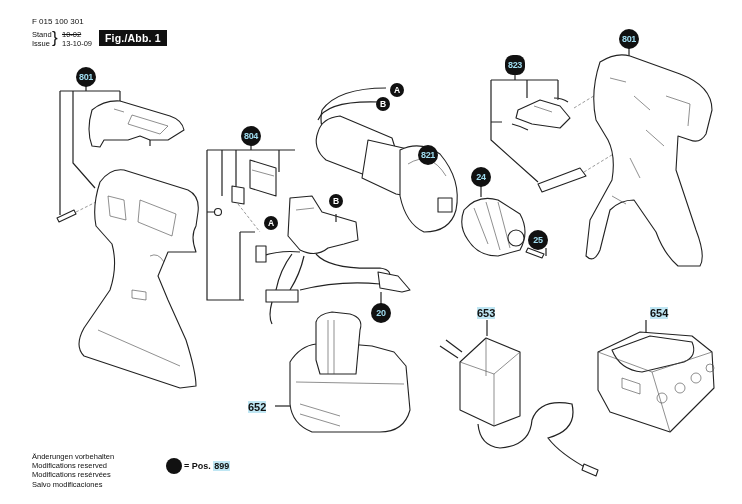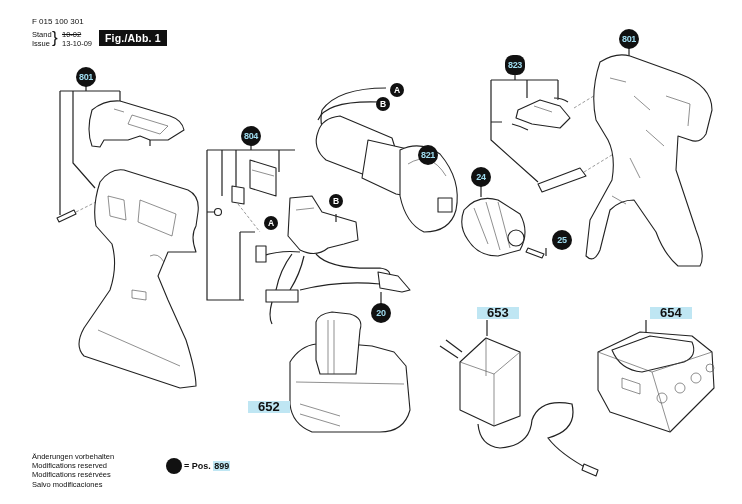--- a/index.html
+++ b/index.html
@@ -15,22 +15,22 @@
             font-size:10.5px; padding:2px 6px; letter-spacing:.2px; }
   .notes { left:32px; top:452px; font-size:7.5px; line-height:9.2px; }
   .dot { left:166px; top:458px; width:16px; height:16px; border-radius:50%; background:#111; }
   .pos { left:184px; top:461px; font-size:9px; font-weight:bold; }
   .pos .num { background:#bfe6f3; padding:0 1px; }
   .tag { position:absolute; width:20px; height:20px; border-radius:50%; background:#111;
          color:#9fdcef; font-size:9px; font-weight:bold; text-align:center; line-height:20px;
          letter-spacing:-.3px; }
   .letter { position:absolute; width:14px; height:14px; border-radius:50%; background:#111;
             color:#fff; font-size:8.5px; font-weight:bold; text-align:center; line-height:14px; }
-  .boxtag { position:absolute; background:#bfe6f3; color:#111; font-size:13px; font-weight:bold;
-            padding:0 10px; line-height:12px; }
+  .boxtag { position:absolute; background:#bfe6f3; color:#111; font-size:11px; font-weight:bold;
+            padding:0 0; line-height:12px; }
   svg.draw { position:absolute; left:0; top:0; }
   svg.draw .p { fill:#fff; stroke:#222; stroke-width:1.1; stroke-linejoin:round; }
   svg.draw .l { fill:none; stroke:#222; stroke-width:1.2; }
   svg.draw .t { fill:none; stroke:#444; stroke-width:.6; }
   svg.draw .d { fill:none; stroke:#555; stroke-width:.6; stroke-dasharray:3 2; }
 </style>
 </head>
 <body>
 
 <div class="abs partno">F 015 100 301</div>
@@ -173,21 +173,21 @@
     <path class="t" d="M622 378 L640 384 L640 394 L622 388Z"></path>
   </g>
 </svg>
 
 <div class="tag" style="left:76px;top:67px;">801</div>
 <div class="tag" style="left:241px;top:126px;">804</div>
 <div class="tag" style="left:418px;top:145px;">821</div>
 <div class="tag" style="left:505px;top:55px;border-radius:8px;">823</div>
 <div class="tag" style="left:619px;top:29px;">801</div>
 <div class="tag" style="left:471px;top:167px;">24</div>
-<div class="tag" style="left:552px;top:230px;">25</div>
+<div class="tag" style="left:528px;top:230px;">25</div>
 <div class="tag" style="left:371px;top:303px;">20</div>
 
 <div class="letter" style="left:390px;top:83px;">A</div>
 <div class="letter" style="left:376px;top:97px;">B</div>
 <div class="letter" style="left:329px;top:194px;">B</div>
 <div class="letter" style="left:264px;top:216px;">A</div>
 
 <div class="boxtag" style="left:248px;top:401px;">652</div>
 <div class="boxtag" style="left:477px;top:307px;">653</div>
 <div class="boxtag" style="left:650px;top:307px;">654</div>

